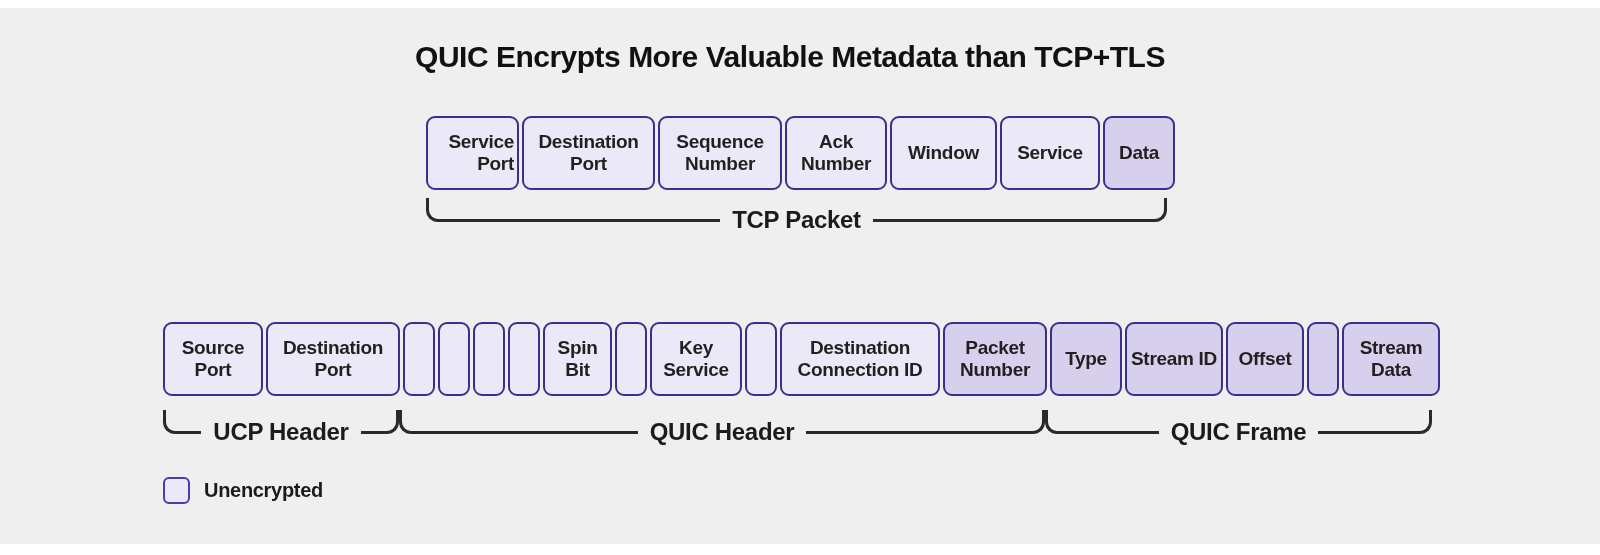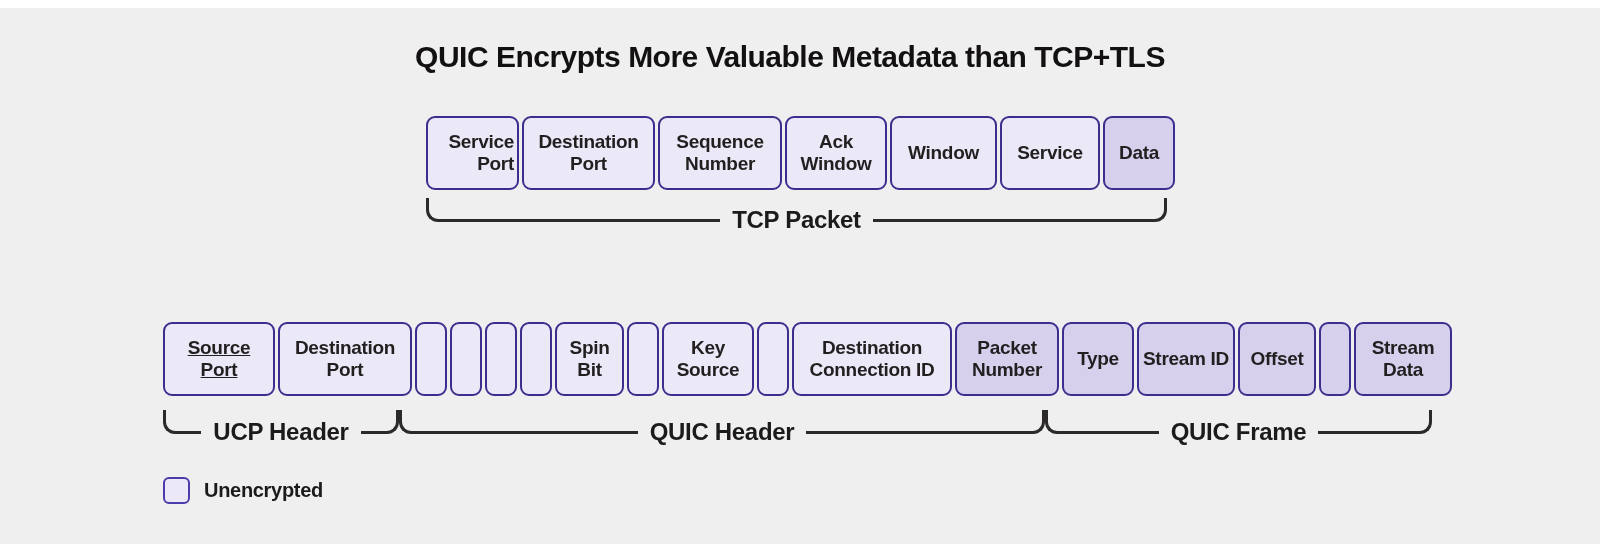--- a/index.html
+++ b/index.html
@@ -68,41 +68,41 @@
       <div class="pbox unenc" style="width: 93px; text-align: right;">
         <span class="pbox-label">Service Port</span>
       </div>
       <div class="pbox unenc" style="width: 133px;">
         <span class="pbox-label">Destination Port</span>
       </div>
       <div class="pbox unenc" style="width: 124px;">
         <span class="pbox-label">Sequence Number</span>
       </div>
       <div class="pbox unenc" style="width: 102px;">
-        <span class="pbox-label">Ack Window</span>
+        <span class="pbox-label">Ack Number</span>
       </div>
       <div class="pbox unenc" style="width: 107px;">
         <span class="pbox-label">Window</span>
       </div>
       <div class="pbox unenc" style="width: 100px;">
         <span class="pbox-label">Service</span>
       </div>
       <div class="pbox enc" style="width: 72px;">
         <span class="pbox-label">Data</span>
       </div>
     </div>
 
   <div class="brace" id="brace-tcp">
     <div class="bseg bleft"></div>
     <div class="blabel">TCP Packet</div>
     <div class="bseg bright"></div>
   </div>
 
   <div class="frow" id="quic-fields">
-      <div class="pbox unenc" style="width: 112px; text-decoration: underline;">
+      <div class="pbox unenc" style="width: 100px;">
         <span class="pbox-label">Source Port</span>
       </div>
       <div class="pbox unenc" style="width: 134px;">
         <span class="pbox-label">Destination Port</span>
       </div>
       <div class="pbox unenc" style="width: 32px;">
         <span class="pbox-label"></span>
       </div>
       <div class="pbox unenc" style="width: 32px;">
         <span class="pbox-label"></span>
@@ -113,21 +113,21 @@
       <div class="pbox unenc" style="width: 32px;">
         <span class="pbox-label"></span>
       </div>
       <div class="pbox unenc" style="width: 69px;">
         <span class="pbox-label">Spin Bit</span>
       </div>
       <div class="pbox unenc" style="width: 32px;">
         <span class="pbox-label"></span>
       </div>
       <div class="pbox unenc" style="width: 92px;">
-        <span class="pbox-label">Key Source</span>
+        <span class="pbox-label">Key Service</span>
       </div>
       <div class="pbox unenc" style="width: 32px;">
         <span class="pbox-label"></span>
       </div>
       <div class="pbox unenc" style="width: 160px;">
         <span class="pbox-label">Destination Connection ID</span>
       </div>
       <div class="pbox enc" style="width: 104px;">
         <span class="pbox-label">Packet Number</span>
       </div>

